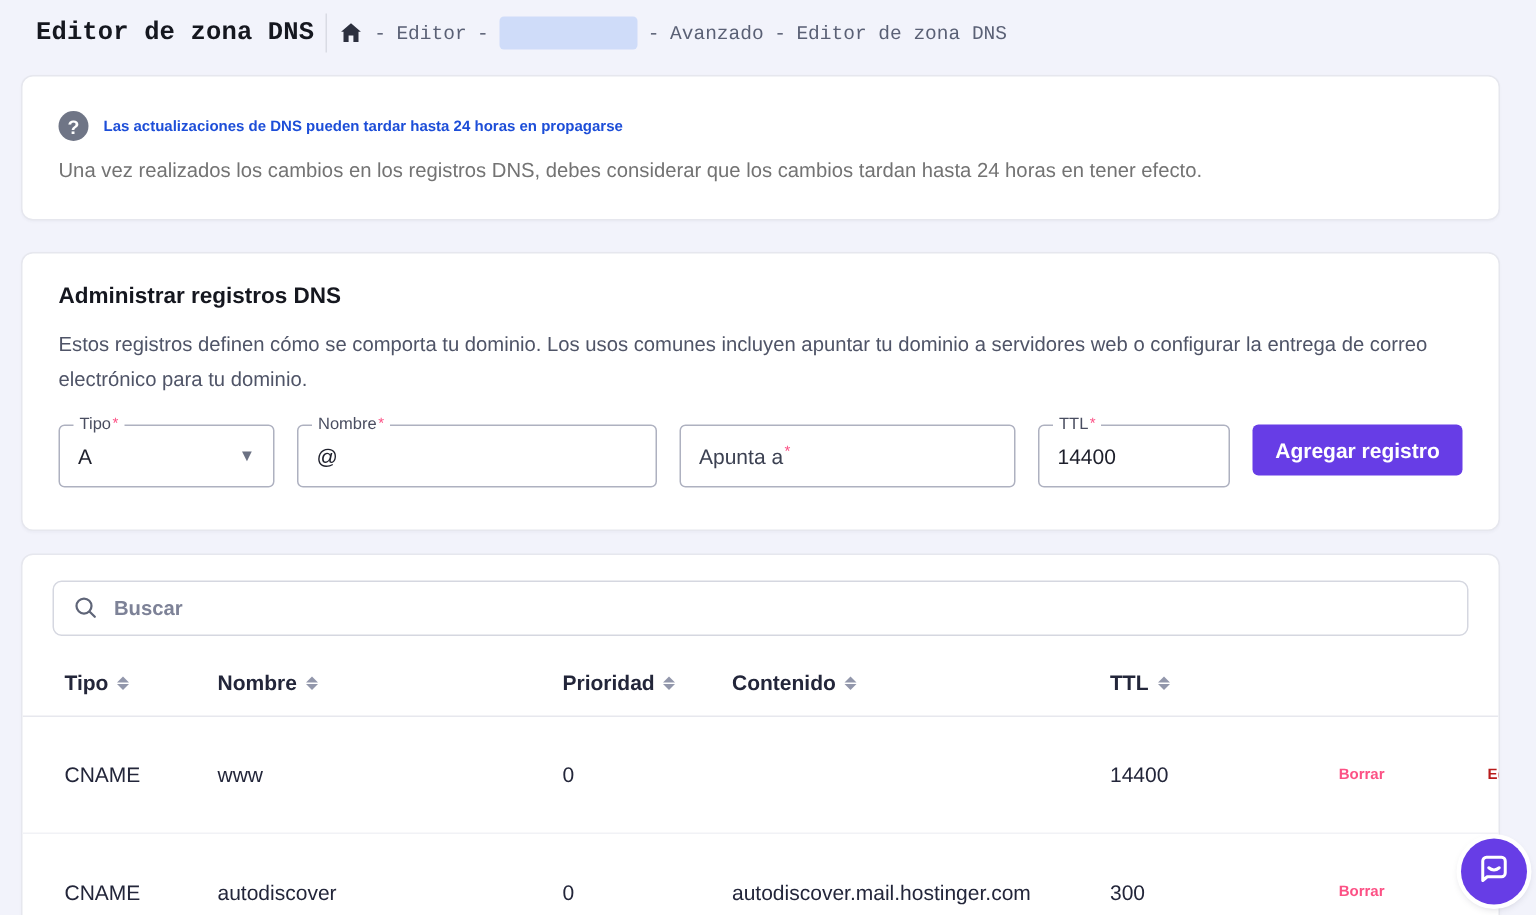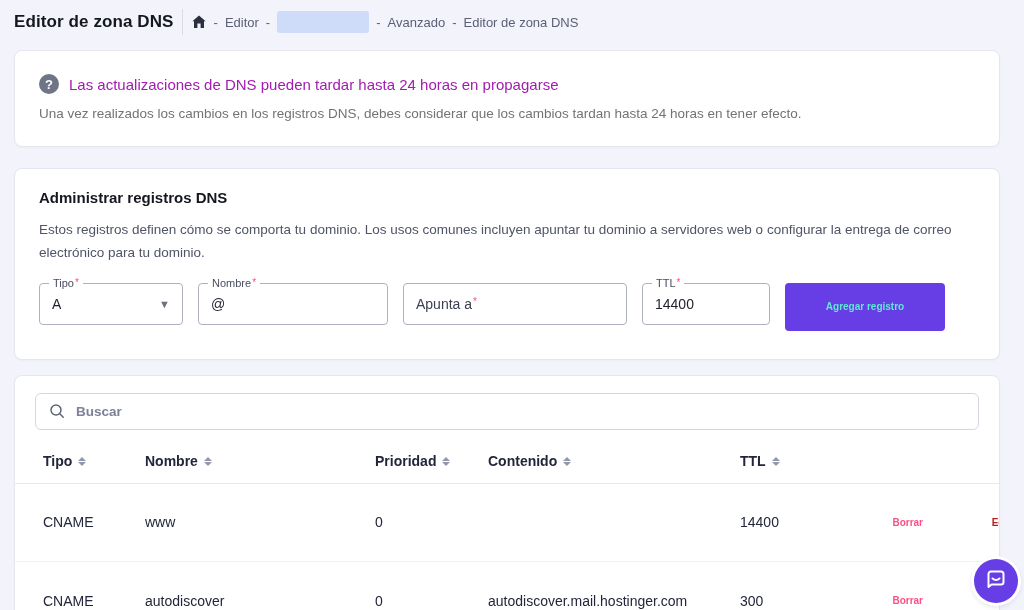--- a/index.html
+++ b/index.html
@@ -7,22 +7,23 @@
   body {
     font-family: "Liberation Sans", sans-serif;
     background: #f2f3fb;
     color: #1f2230;
     position: relative;
   }
 
   
   .topbar {
     display: flex; align-items: center;
-    padding: 9px 14px 6px 14px;
+    padding: 9px 14px 6px 24px;
     gap: 8px;
+    font-family: Liberation Mono, monospace;
   }
   .page-title { font-size: 17px; font-weight: 700; color: #15171f; letter-spacing: .1px; }
   .topbar-divider { width: 1px; height: 26px; background: #d9dbe4; }
   .breadcrumb { display: flex; align-items: center; gap: 7px; font-size: 13px; color: #5a6075; }
   .crumb-sep { color: #5a6075; }
   .home-icon svg { display: block; }
   .redacted-box { width: 92px; height: 22px; background: #cfdcf9; border-radius: 3px; }
 
   
   .card {
@@ -38,21 +39,21 @@
 
   
   .info-head { display: flex; align-items: center; gap: 10px; }
   .q-icon {
     width: 20px; height: 20px; border-radius: 50%;
     background: #6f7586; color: #ffffff;
     font-size: 13px; font-weight: 700;
     display: flex; align-items: center; justify-content: center;
     flex: 0 0 auto;
   }
-  .info-title { font-size: 15px; font-weight: 400; color: #a21caf; }
+  .info-title { font-size: 10px; font-weight: 700; color: #1d4ed8; }
   .info-desc { margin-top: 12px; font-size: 13.5px; color: #737373; }
 
   
   .form-title { font-size: 15px; font-weight: 700; color: #15171f; }
   .form-desc { margin-top: 13px; font-size: 13.5px; color: #4f5467; line-height: 1.7; max-width: 920px; }
   .form-row { margin-top: 18px; display: flex; gap: 15px; align-items: stretch; }
 
   .field {
     position: relative;
     border: 1px solid #aeb1c0;
@@ -63,33 +64,33 @@
     padding: 0 12px;
     font-size: 14px; color: #1d1f2b;
   }
   .field .float-label {
     position: absolute; top: -7px; left: 9px;
     background: #fff; padding: 0 4px;
     font-size: 11px; color: #494d60; font-weight: 500;
   }
   .asterisk { color: #fc5185; font-size: 10px; vertical-align: top; margin-left: 1px; }
   .field-tipo { width: 144px; cursor: pointer; justify-content: space-between; }
-  .field-nombre { width: 190px; }
+  .field-nombre { width: 240px; }
   .field-apunta { width: 224px; color: #3c4152; }
   .field-apunta .ph { color: #3c4152; }
   .field-ttl { width: 128px; }
   .caret-down { color: #6b7183; font-size: 11px; }
   .plain-input { border: none; outline: none; font: inherit; color: #1d1f2b; width: 100%; background: transparent; }
 
   .btn-primary {
     flex: 1 1 auto;
-    background: #673de6; color: #5eead4;
+    background: #673de6; color: #ffffff;
     border: none; border-radius: 4px;
-    font-family: inherit; font-size: 10px; font-weight: 700;
-    height: 48px; cursor: pointer;
+    font-family: inherit; font-size: 14px; font-weight: 700;
+    height: 34px; cursor: pointer;
     max-width: 160px;
   }
 
   
   .search-wrap { margin: 0 20px; position: relative; }
   .search-input {
     width: 100%; height: 37px;
     border: 1px solid #d5d7e0; border-radius: 6px;
     padding: 0 12px 0 40px;
     font-family: inherit; font-size: 13.5px; color: #1f2230;

